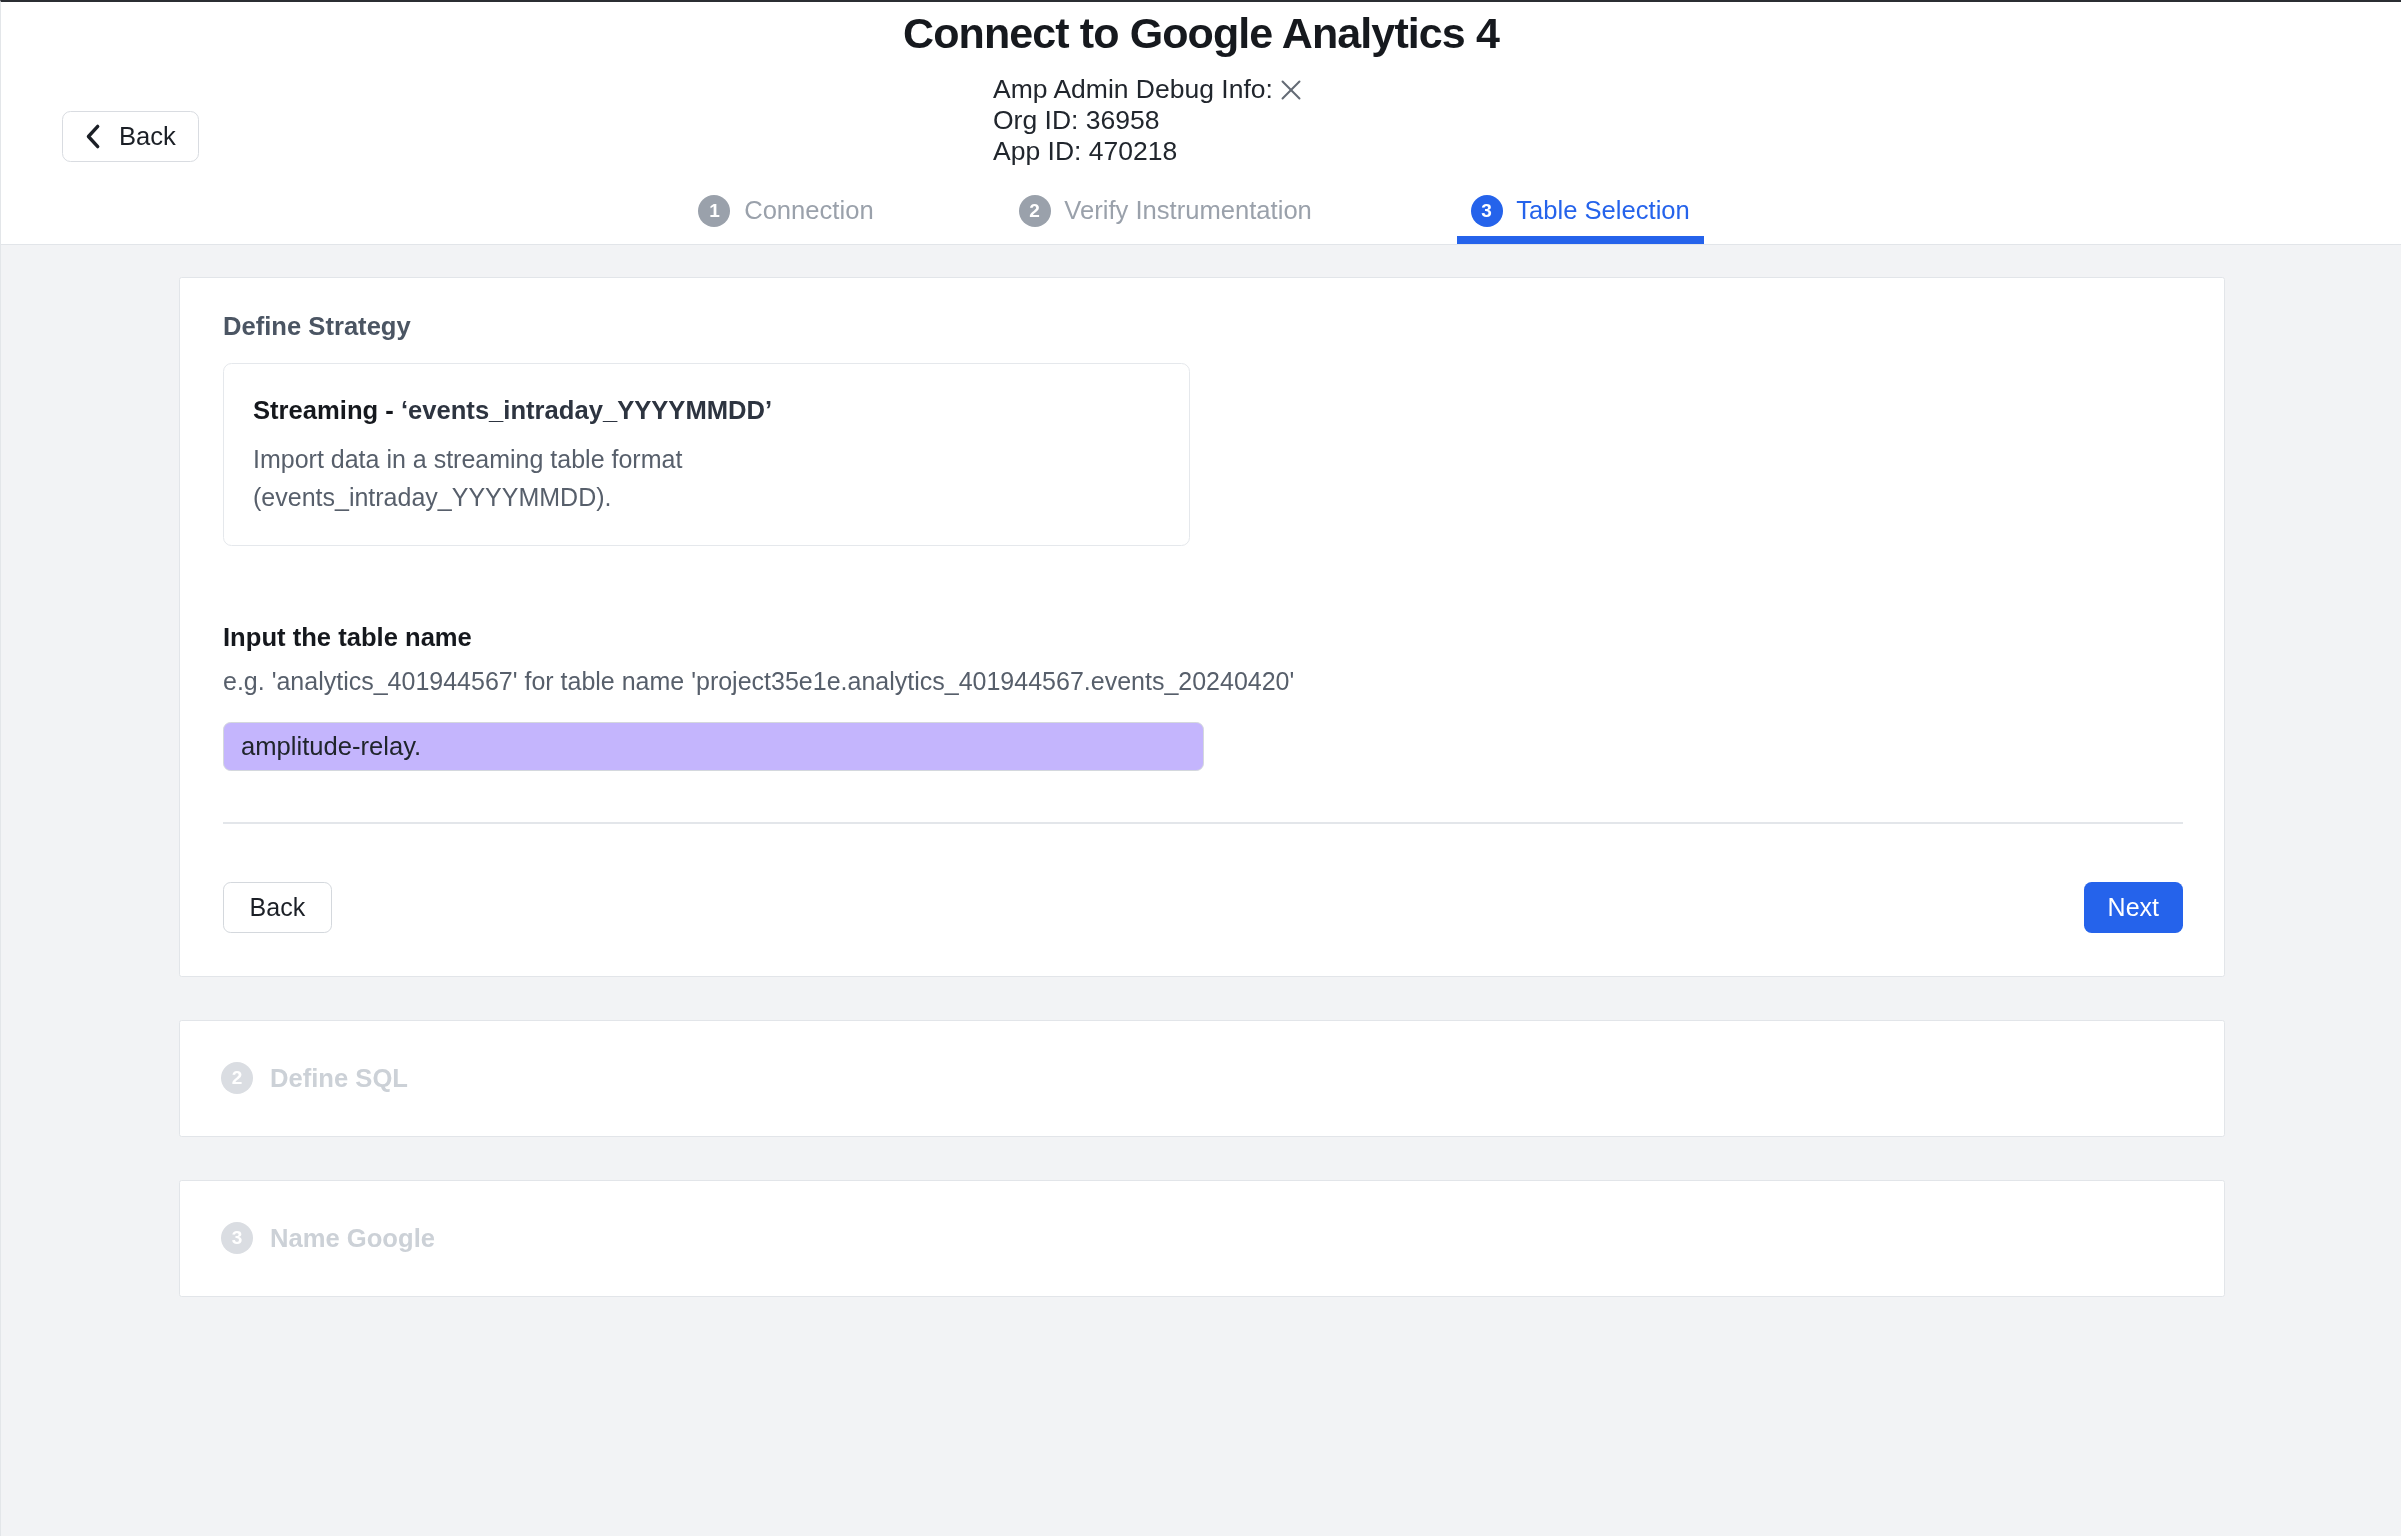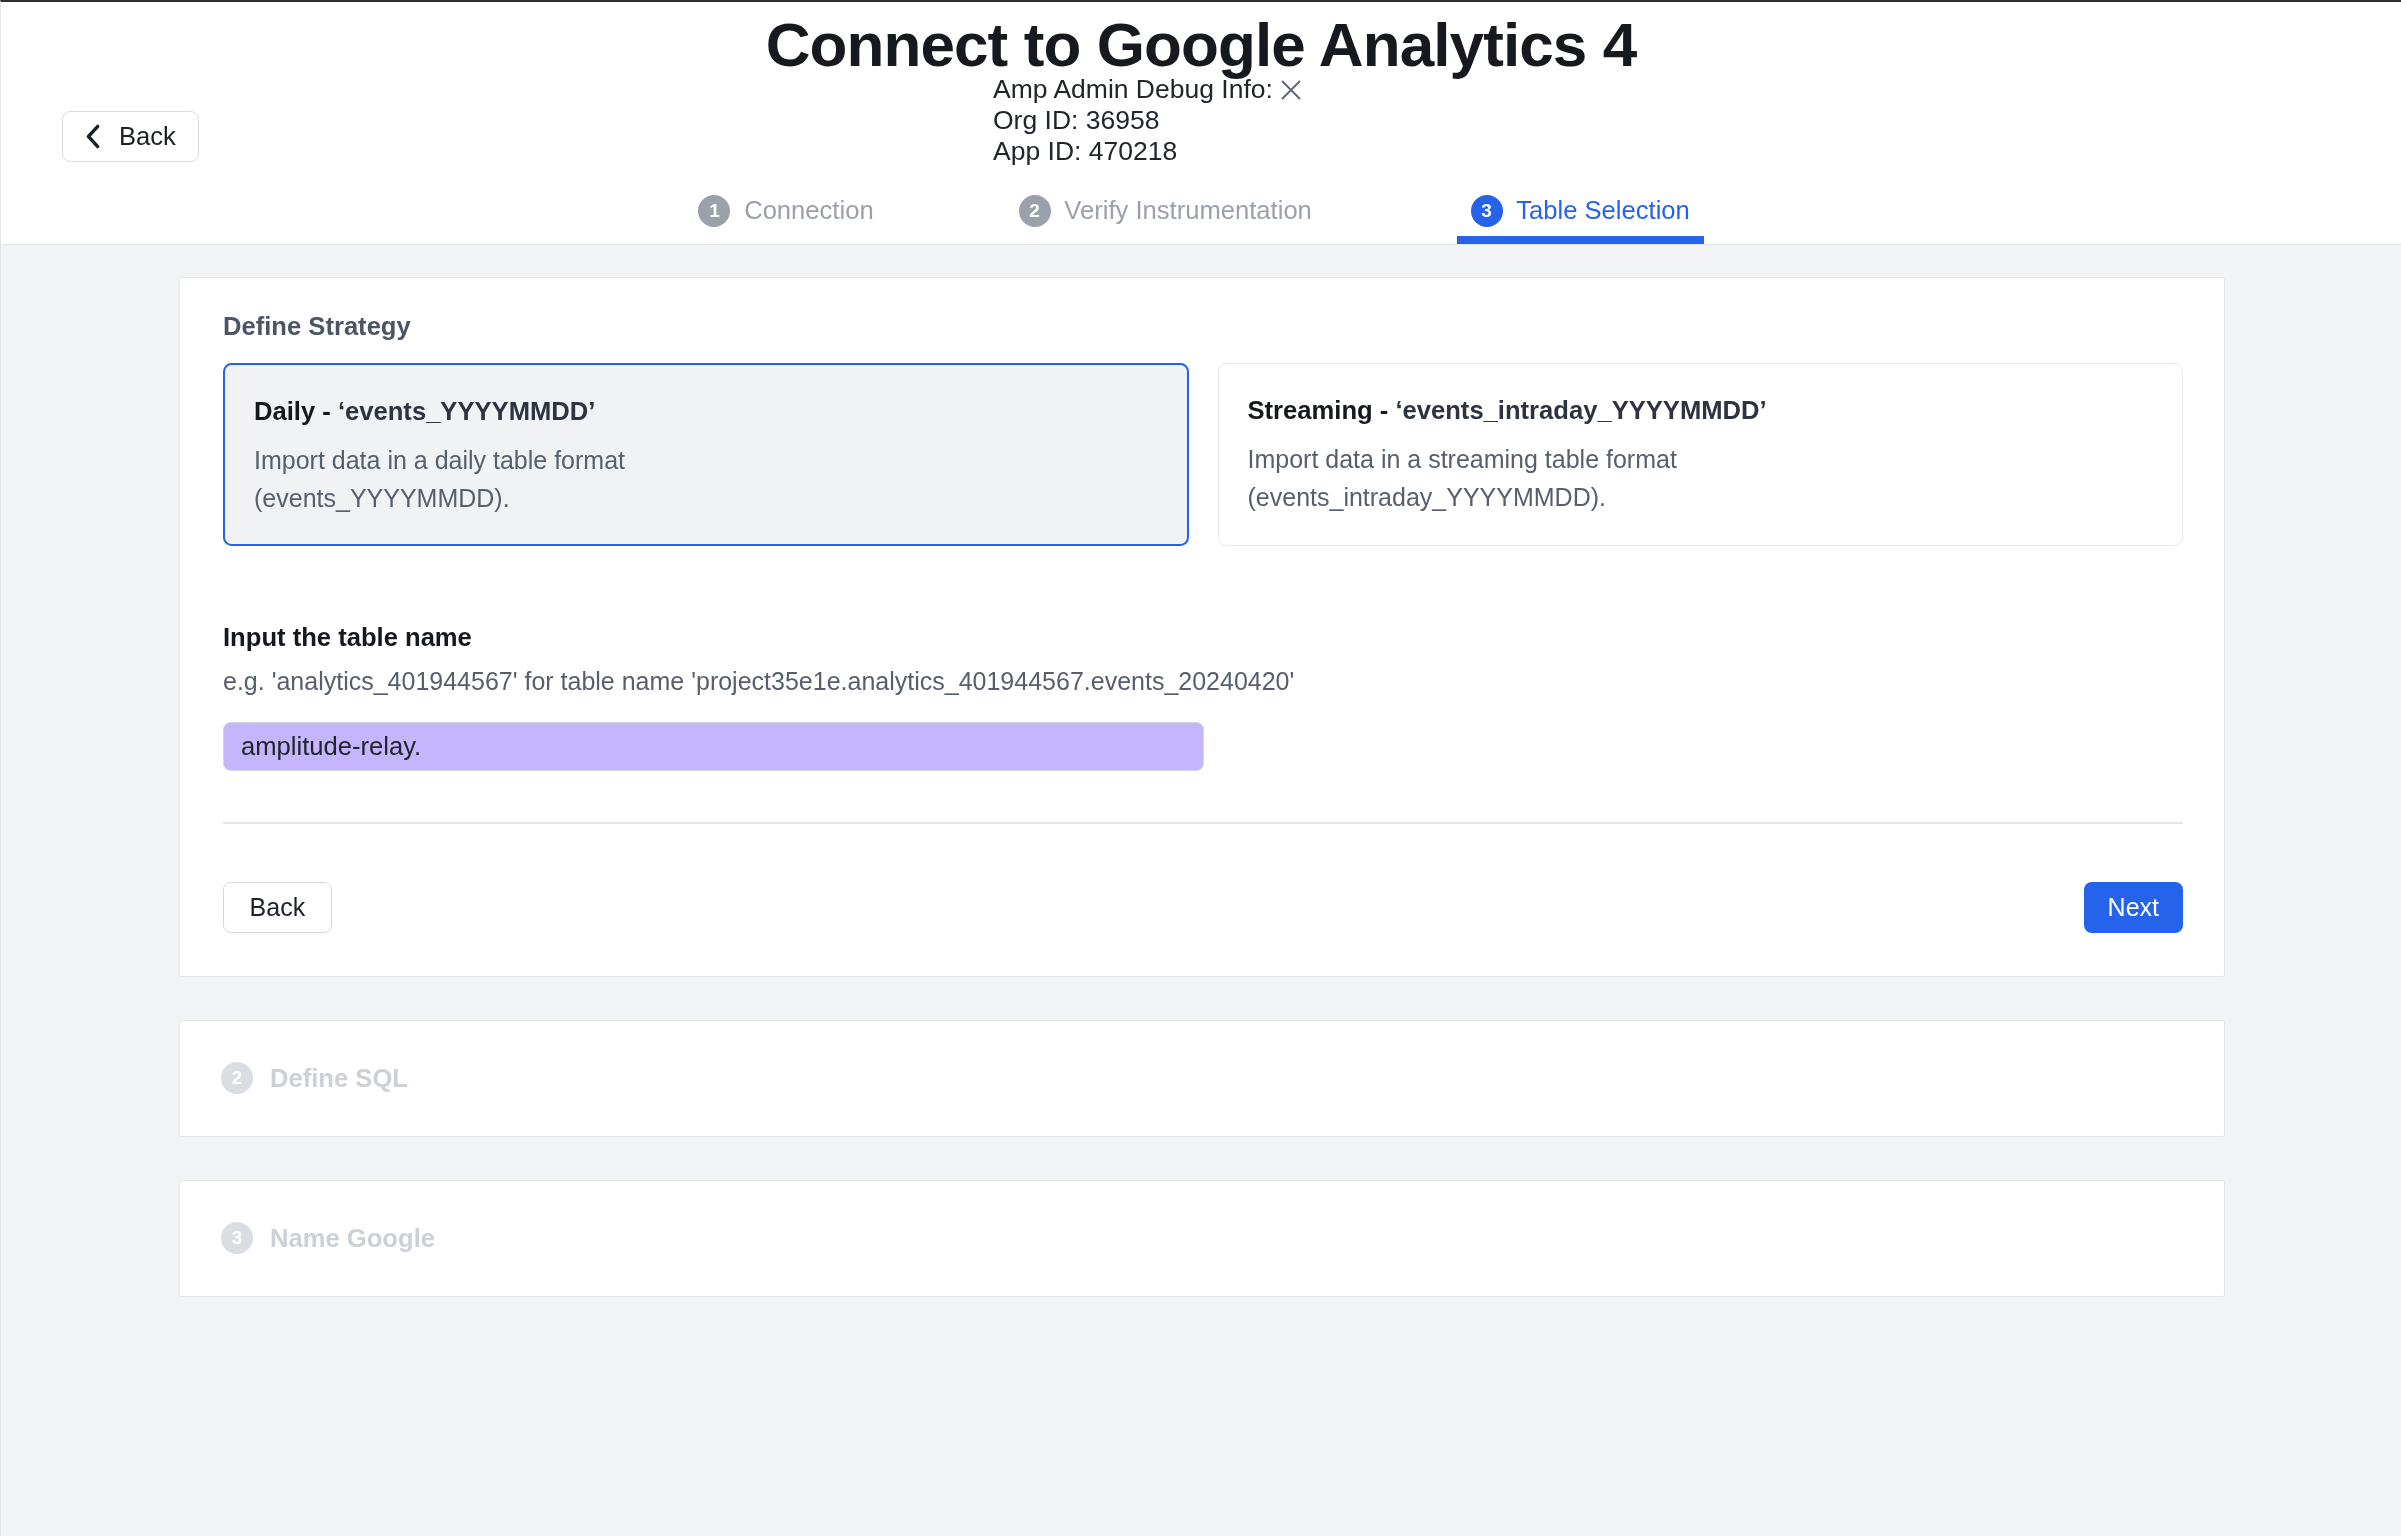--- a/index.html
+++ b/index.html
@@ -16,21 +16,21 @@
   
   .topbar {
     background:#ffffff;
     height:243px;
     border-bottom:1.7px solid #e2e5e9;
     position:relative;
   }
   .page-title {
     position:absolute; top:6.8px; left:0; right:0;
     text-align:center;
-    font-size:62px; font-weight:700; color:#16191e;
+    font-size:43px; font-weight:700; color:#16191e;
     letter-spacing:-0.9px;
   }
   .back-top-btn {
     position:absolute; left:61px; top:109px;
     height:51px; min-width:125px;
     display:flex; align-items:center; justify-content:center; gap:17px;
     background:#fff; border:1.7px solid #d9dce1; border-radius:8.5px;
     font-size:25.6px; color:#1b1f26; padding:0 22px;
     cursor:pointer;
   }
@@ -163,29 +163,20 @@
 
   <div class="main">
 
     <div class="card strategy-card">
 
       <div class="h-define">Define Strategy</div>
 
 
       <div class="type-row">
 
-        <div class="type-card selected">
-          <div class="type-title">
-            <span class="tbold">Daily - </span><span class="tcode">‘events_YYYYMMDD’</span>
-          </div>
-          <div class="type-desc">
-            <div>Import data in a daily table format</div>
-            <div>(events_YYYYMMDD).</div>
-          </div>
-        </div>
 
         <div class="type-card unselected">
           <div class="type-title">
             <span class="tbold">Streaming - </span><span class="tcode">‘events_intraday_YYYYMMDD’</span>
           </div>
           <div class="type-desc">
             <div>Import data in a streaming table format</div>
             <div>(events_intraday_YYYYMMDD).</div>
           </div>
         </div>

